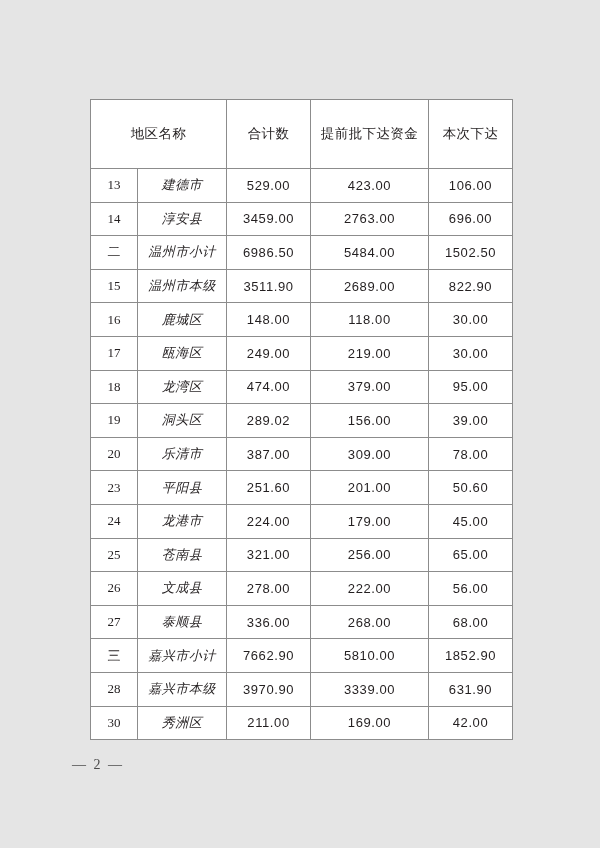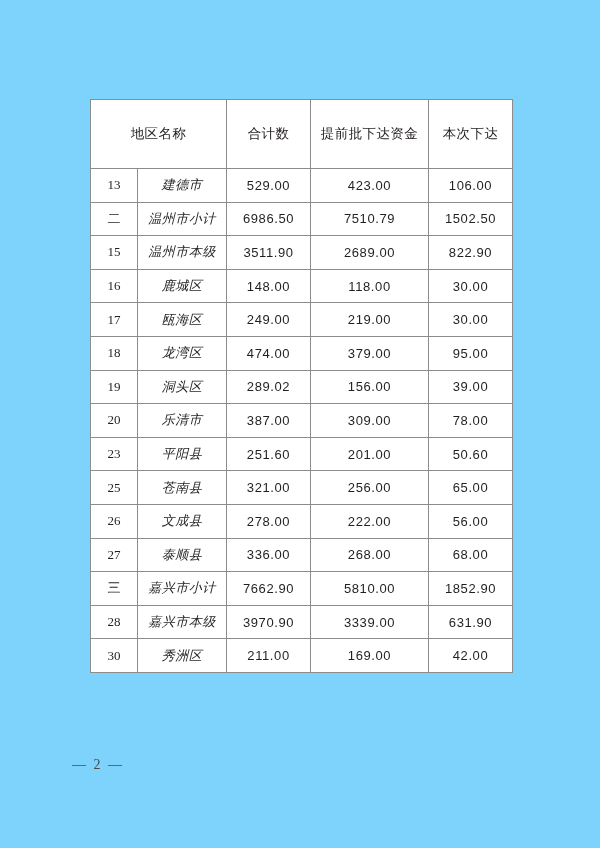--- a/index.html
+++ b/index.html
@@ -13,21 +13,21 @@
     font-family: "Liberation Serif", "DejaVu Serif", serif;
     color: #231f20;
     position: relative;
     overflow: hidden;
   }
   .page {
     position: absolute;
     left: 0; top: 0;
     width: 600px;
     height: 848px;
-    background: #7dd3fc;
+    background: #e5e5e5;
   }
   .table-wrap {
     position: absolute;
     left: 90px;
     top: 99px;
     width: 422px;
   }
   table.alloc {
     border-collapse: collapse;
     width: 422px;
@@ -114,24 +114,31 @@
       </thead>
       <tbody id="alloc-body">
           <tr>
             <td class="idx">13</td>
             <td class="name">建德市</td>
             <td class="num">529.00</td>
             <td class="num">423.00</td>
             <td class="num">106.00</td>
           </tr>
           <tr>
+            <td class="idx">14</td>
+            <td class="name">淳安县</td>
+            <td class="num">3459.00</td>
+            <td class="num">2763.00</td>
+            <td class="num">696.00</td>
+          </tr>
+          <tr>
             <td class="idx cn">二</td>
             <td class="name">温州市小计</td>
             <td class="num">6986.50</td>
-            <td class="num">7510.79</td>
+            <td class="num">5484.00</td>
             <td class="num">1502.50</td>
           </tr>
           <tr>
             <td class="idx">15</td>
             <td class="name">温州市本级</td>
             <td class="num">3511.90</td>
             <td class="num">2689.00</td>
             <td class="num">822.90</td>
           </tr>
           <tr>
@@ -170,20 +177,27 @@
             <td class="num">78.00</td>
           </tr>
           <tr>
             <td class="idx">23</td>
             <td class="name">平阳县</td>
             <td class="num">251.60</td>
             <td class="num">201.00</td>
             <td class="num">50.60</td>
           </tr>
           <tr>
+            <td class="idx">24</td>
+            <td class="name">龙港市</td>
+            <td class="num">224.00</td>
+            <td class="num">179.00</td>
+            <td class="num">45.00</td>
+          </tr>
+          <tr>
             <td class="idx">25</td>
             <td class="name">苍南县</td>
             <td class="num">321.00</td>
             <td class="num">256.00</td>
             <td class="num">65.00</td>
           </tr>
           <tr>
             <td class="idx">26</td>
             <td class="name">文成县</td>
             <td class="num">278.00</td>

